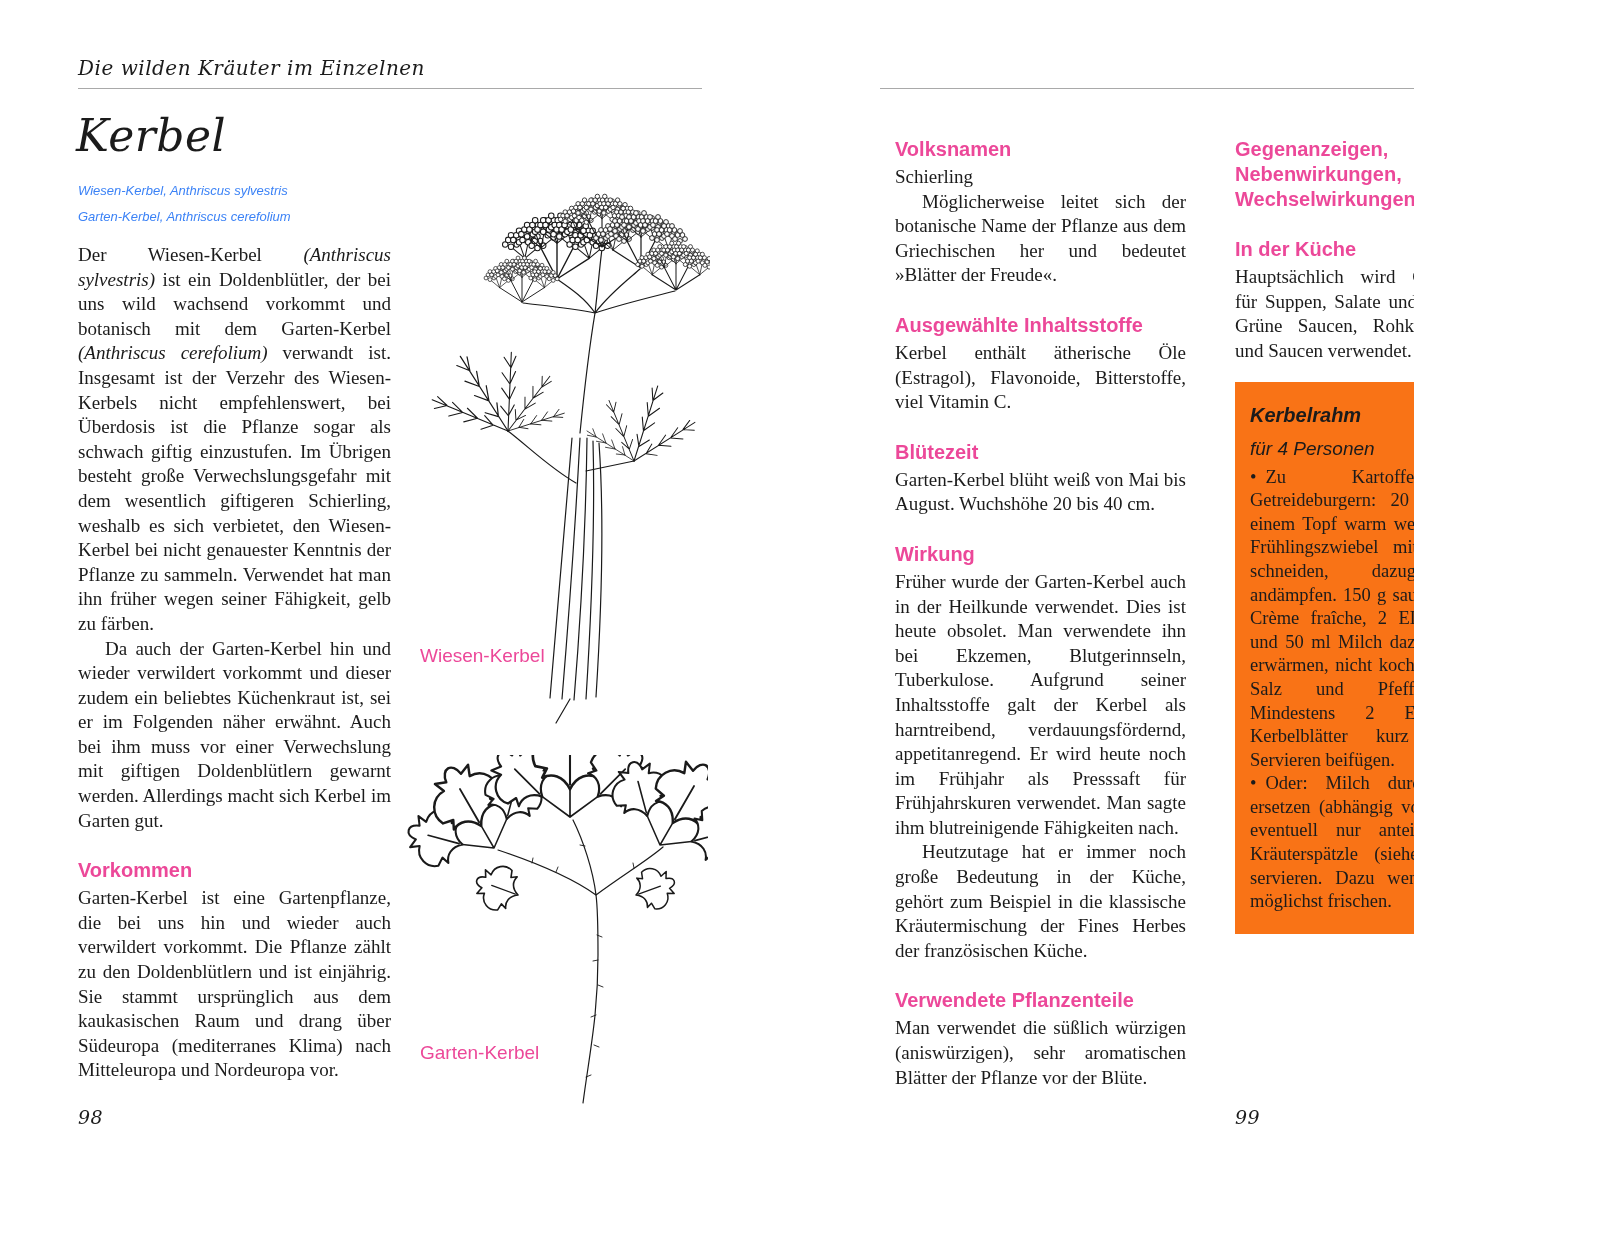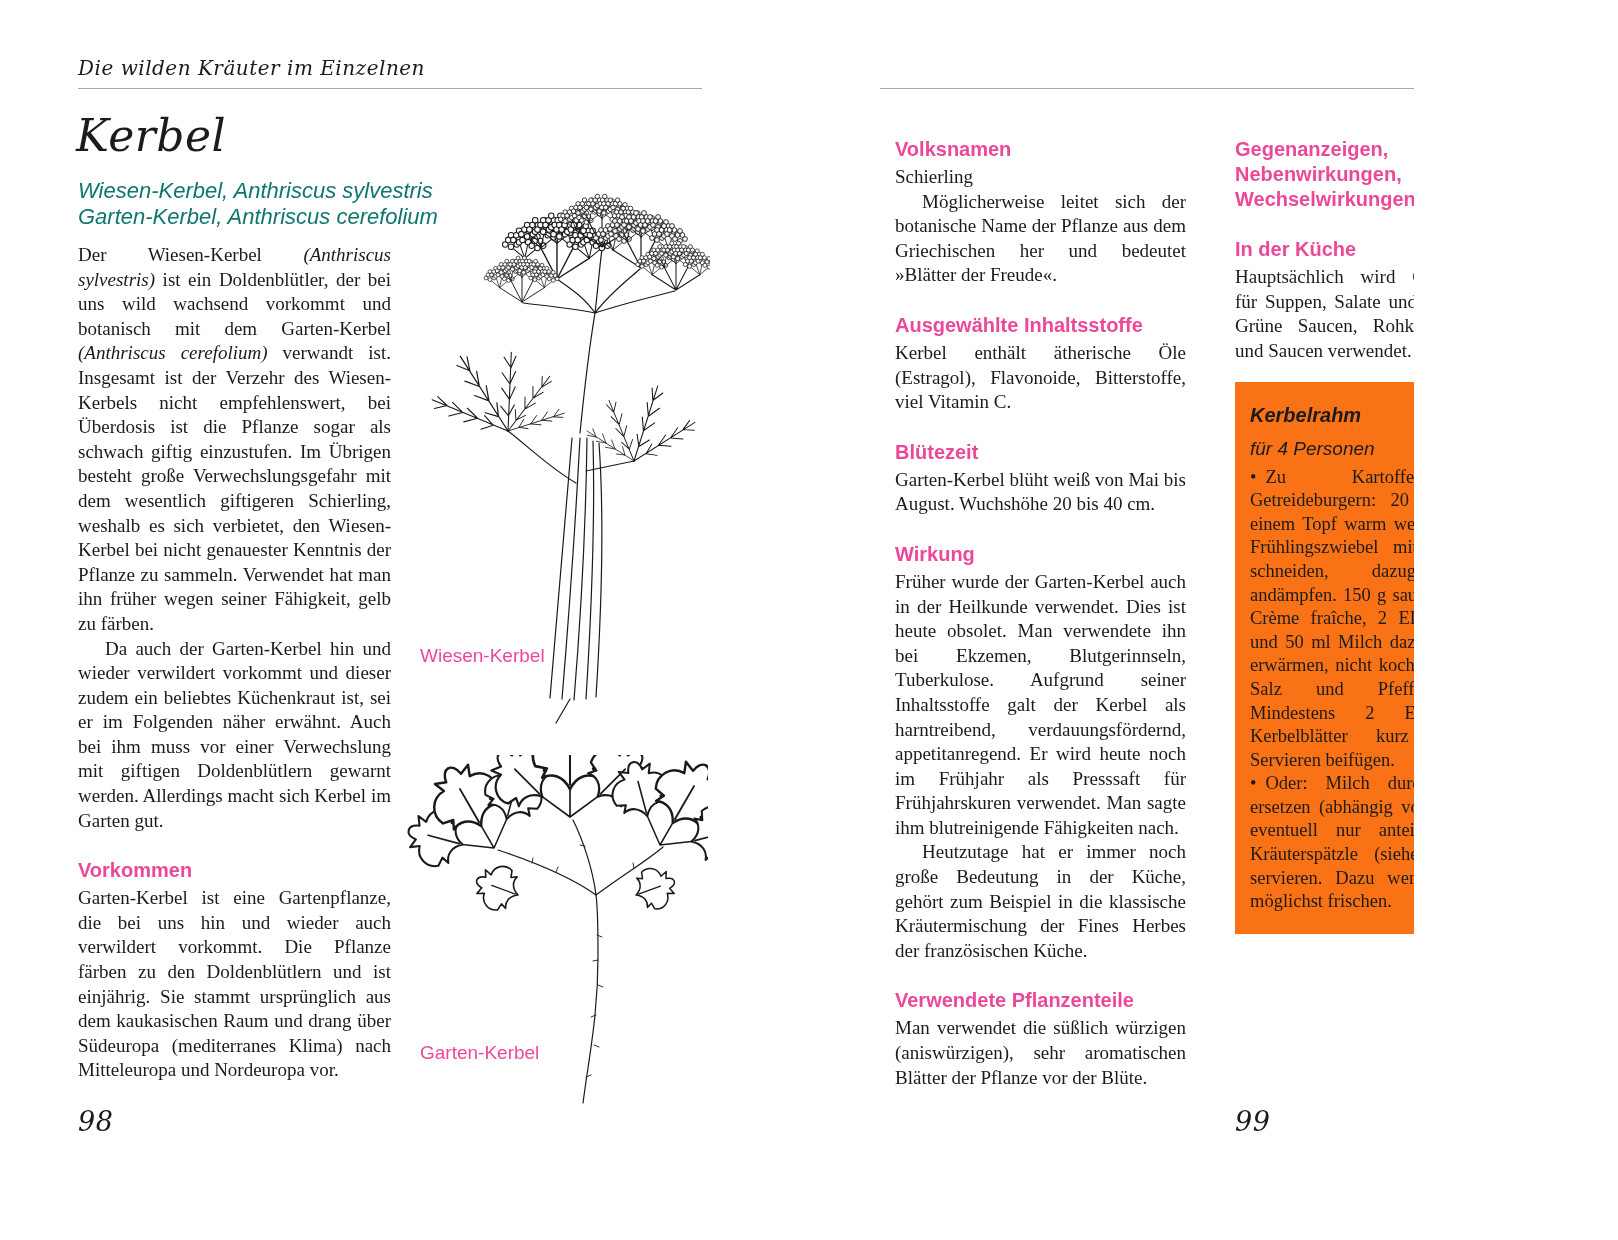--- a/index.html
+++ b/index.html
@@ -4,42 +4,42 @@
 <style>
   html,body{margin:0;padding:0;background:#fff;}
   .spread{position:relative;width:1414px;height:1240px;background:#ffffff;
           font-family:"Liberation Serif",serif;color:#1b1b1b;overflow:hidden;}
   .script{font-family:"DejaVu Serif",serif;font-style:italic;letter-spacing:.5px;}
   .hdr{position:absolute;top:56px;height:32px;border-bottom:1px solid #a9a9a9;font-size:20px;}
   .hdr-left{left:78px;width:624px;}
   .hdr-right{left:880px;width:660px;text-align:right;}
   .title{position:absolute;left:76px;top:110px;font-size:44px;}
   .subtitle{position:absolute;left:78px;top:178px;font-family:"Liberation Sans",sans-serif;
-            font-style:italic;font-size:22px;line-height:26px;color:#0f766e;}
+            font-style:italic;font-size:13px;line-height:26px;color:#3b82f6;}
   .col{position:absolute;font-size:19px;line-height:24.6px;text-align:justify;}
   .col-left{left:78px;top:243px;width:313px;}
   .col-mid{left:895px;top:137px;width:291px;}
   .col-right{left:1235px;top:137px;width:287px;}
   p{margin:0;}
   .indent{text-indent:27px;}
   .it{font-style:italic;}
   h3.sec{font-family:"Liberation Sans",sans-serif;font-weight:bold;font-size:20px;
          margin:25px 0 3px 0;text-align:left;line-height:25px;color:#ec4899;}
   h3.first{margin-top:0;}
   .caption{position:absolute;font-family:"Liberation Sans",sans-serif;font-size:19px;color:#ec4899;}
   .cap-1{left:420px;top:645px;}
   .cap-2{left:420px;top:1042px;}
   .recipe{margin-top:19px;background:#f97316;padding:16px 15px 20px 15px;width:302px;
           box-sizing:border-box;font-size:18.5px;line-height:23.6px;}
   .recipe .rtitle{font-family:"Liberation Sans",sans-serif;font-weight:bold;font-style:italic;
                   font-size:20px;margin:6px 0 9px 0;text-align:left;}
   .recipe .rserv{font-family:"Liberation Sans",sans-serif;font-style:italic;font-size:19px;
                  margin-bottom:5px;text-align:left;}
   .bullet{padding-right:9px;}
-  .pagenum{position:absolute;top:1106px;font-size:27px;}
+  .pagenum{position:absolute;top:1106px;font-size:19px;}
   .pagenum-left{left:78px;}
   .pagenum-right{left:1235px;width:302px;}
   .illus{position:absolute;}
   .illus-1{left:390px;top:183px;}
   .illus-2{left:398px;top:755px;}
   .ln{fill:none;stroke:#1a1a1a;stroke-width:1.2;stroke-linecap:round;}
   .ln-thin{fill:none;stroke:#1a1a1a;stroke-width:0.9;stroke-linecap:round;}
   .fl{fill:#ffffff;stroke:#1a1a1a;stroke-width:0.9;}
   .pl{fill:#ffffff;stroke:#1a1a1a;stroke-width:1.15;stroke-linejoin:round;}
 </style>
@@ -58,21 +58,21 @@
 
   <div class="subtitle">
     <div>Wiesen-Kerbel, Anthriscus sylvestris</div>
     <div>Garten-Kerbel, Anthriscus cerefolium</div>
   </div>
 
   <div class="col col-left">
     <p><span>Der Wiesen-Kerbel </span><span class="it">(Anthriscus sylvestris)</span><span> ist ein Doldenblütler, der bei uns wild wachsend vorkommt und botanisch mit dem Garten-Kerbel </span><span class="it">(Anthriscus cerefolium)</span><span> verwandt ist. Insgesamt ist der Verzehr des Wiesen-Kerbels nicht empfehlenswert, bei Überdosis ist die Pflanze sogar als schwach giftig einzustufen. Im Übrigen besteht große Verwechslungsgefahr mit dem wesentlich giftigeren Schierling, weshalb es sich verbietet, den Wiesen-Kerbel bei nicht genauester Kenntnis der Pflanze zu sammeln. Verwendet hat man ihn früher wegen seiner Fähigkeit, gelb zu färben.</span></p>
     <p class="indent">Da auch der Garten-Kerbel hin und wieder verwildert vorkommt und dieser zudem ein beliebtes Küchenkraut ist, sei er im Folgenden näher erwähnt. Auch bei ihm muss vor einer Verwechslung mit giftigen Doldenblütlern gewarnt werden. Allerdings macht sich Kerbel im Garten gut.</p>
     <h3 class="sec">Vorkommen</h3>
-    <p>Garten-Kerbel ist eine Gartenpflanze, die bei uns hin und wieder auch verwildert vorkommt. Die Pflanze färben zu den Doldenblütlern und ist einjährig. Sie stammt ursprünglich aus dem kaukasischen Raum und drang über Südeuropa (mediterranes Klima) nach Mitteleuropa und Nordeuropa vor.</p>
+    <p>Garten-Kerbel ist eine Gartenpflanze, die bei uns hin und wieder auch verwildert vorkommt. Die Pflanze zählt zu den Doldenblütlern und ist einjährig. Sie stammt ursprünglich aus dem kaukasischen Raum und drang über Südeuropa (mediterranes Klima) nach Mitteleuropa und Nordeuropa vor.</p>
   </div>
 
   <div class="illus illus-1">
     <svg width="320" height="545" viewBox="0 0 320 545" xmlns="http://www.w3.org/2000/svg" xmlns:xlink="http://www.w3.org/1999/xlink">
       <defs>
         <g id="floret">
           <circle class="fl" cx="0" cy="0" r="2.4"></circle>
             <circle class="fl" cx="5" cy="-2" r="2.4"></circle>
           <circle class="fl" cx="-5" cy="-2" r="2.4"></circle>
             <circle class="fl" cx="2.4" cy="-6" r="2.4"></circle>

